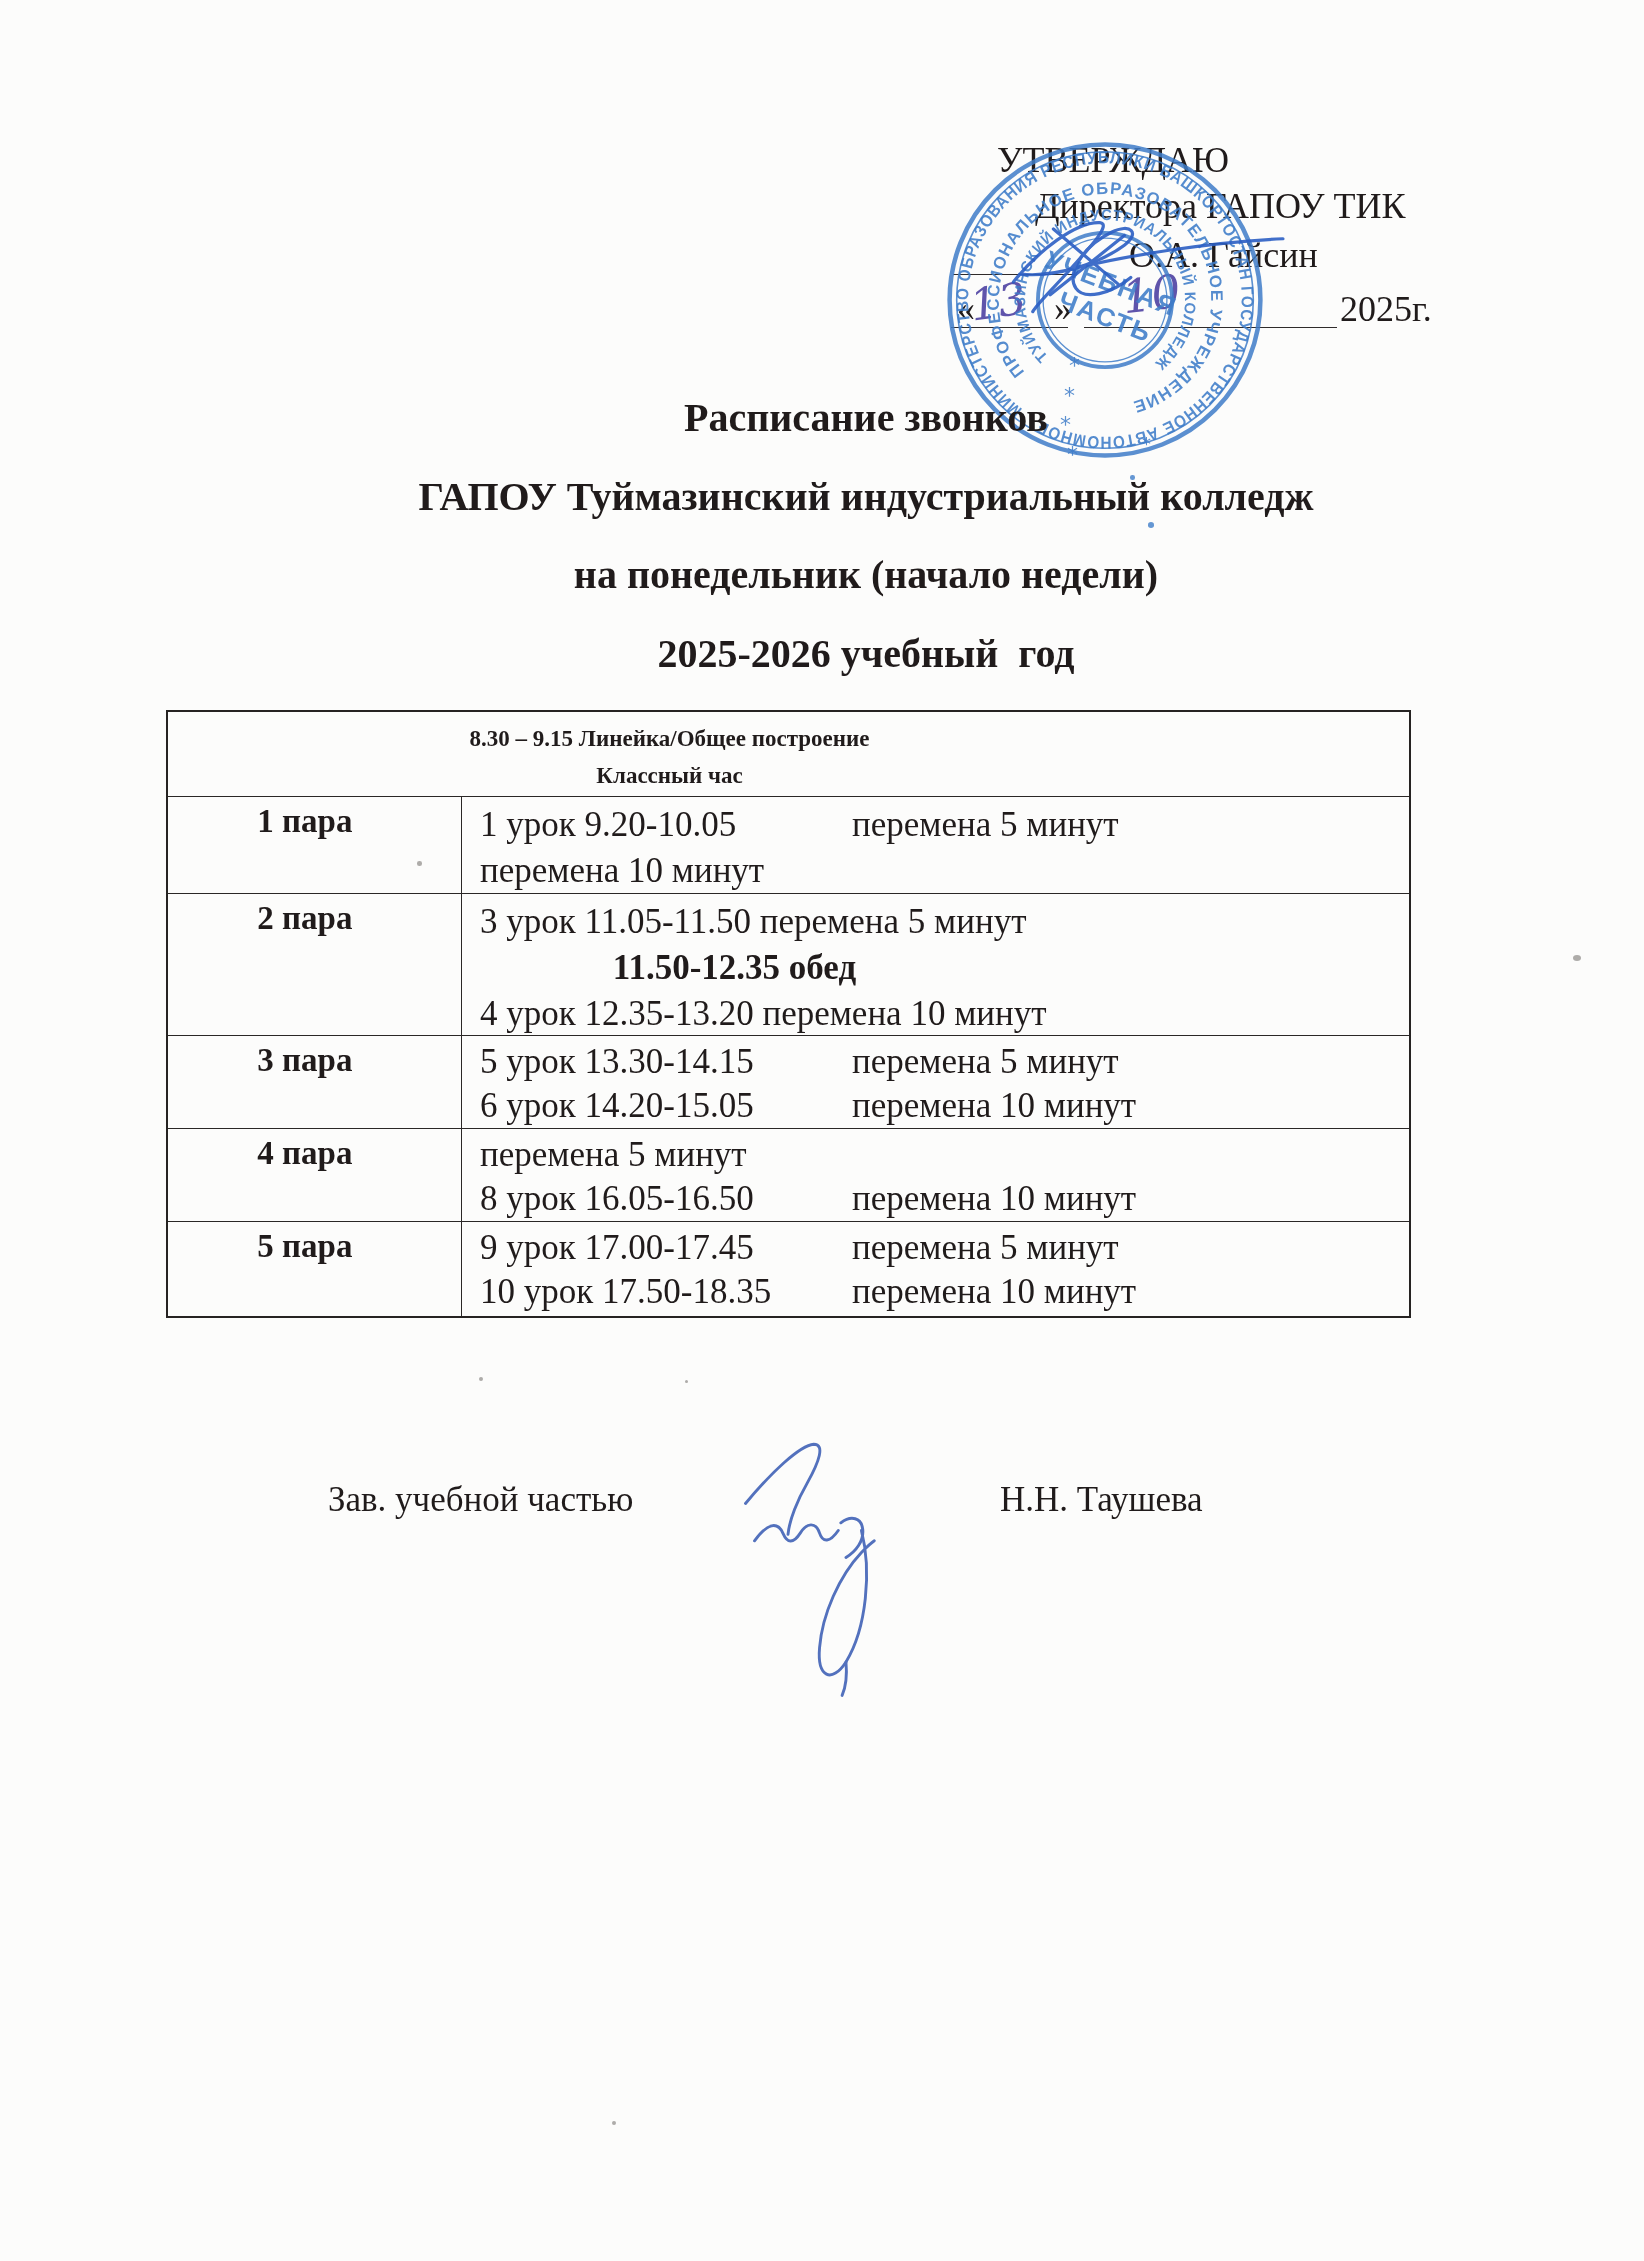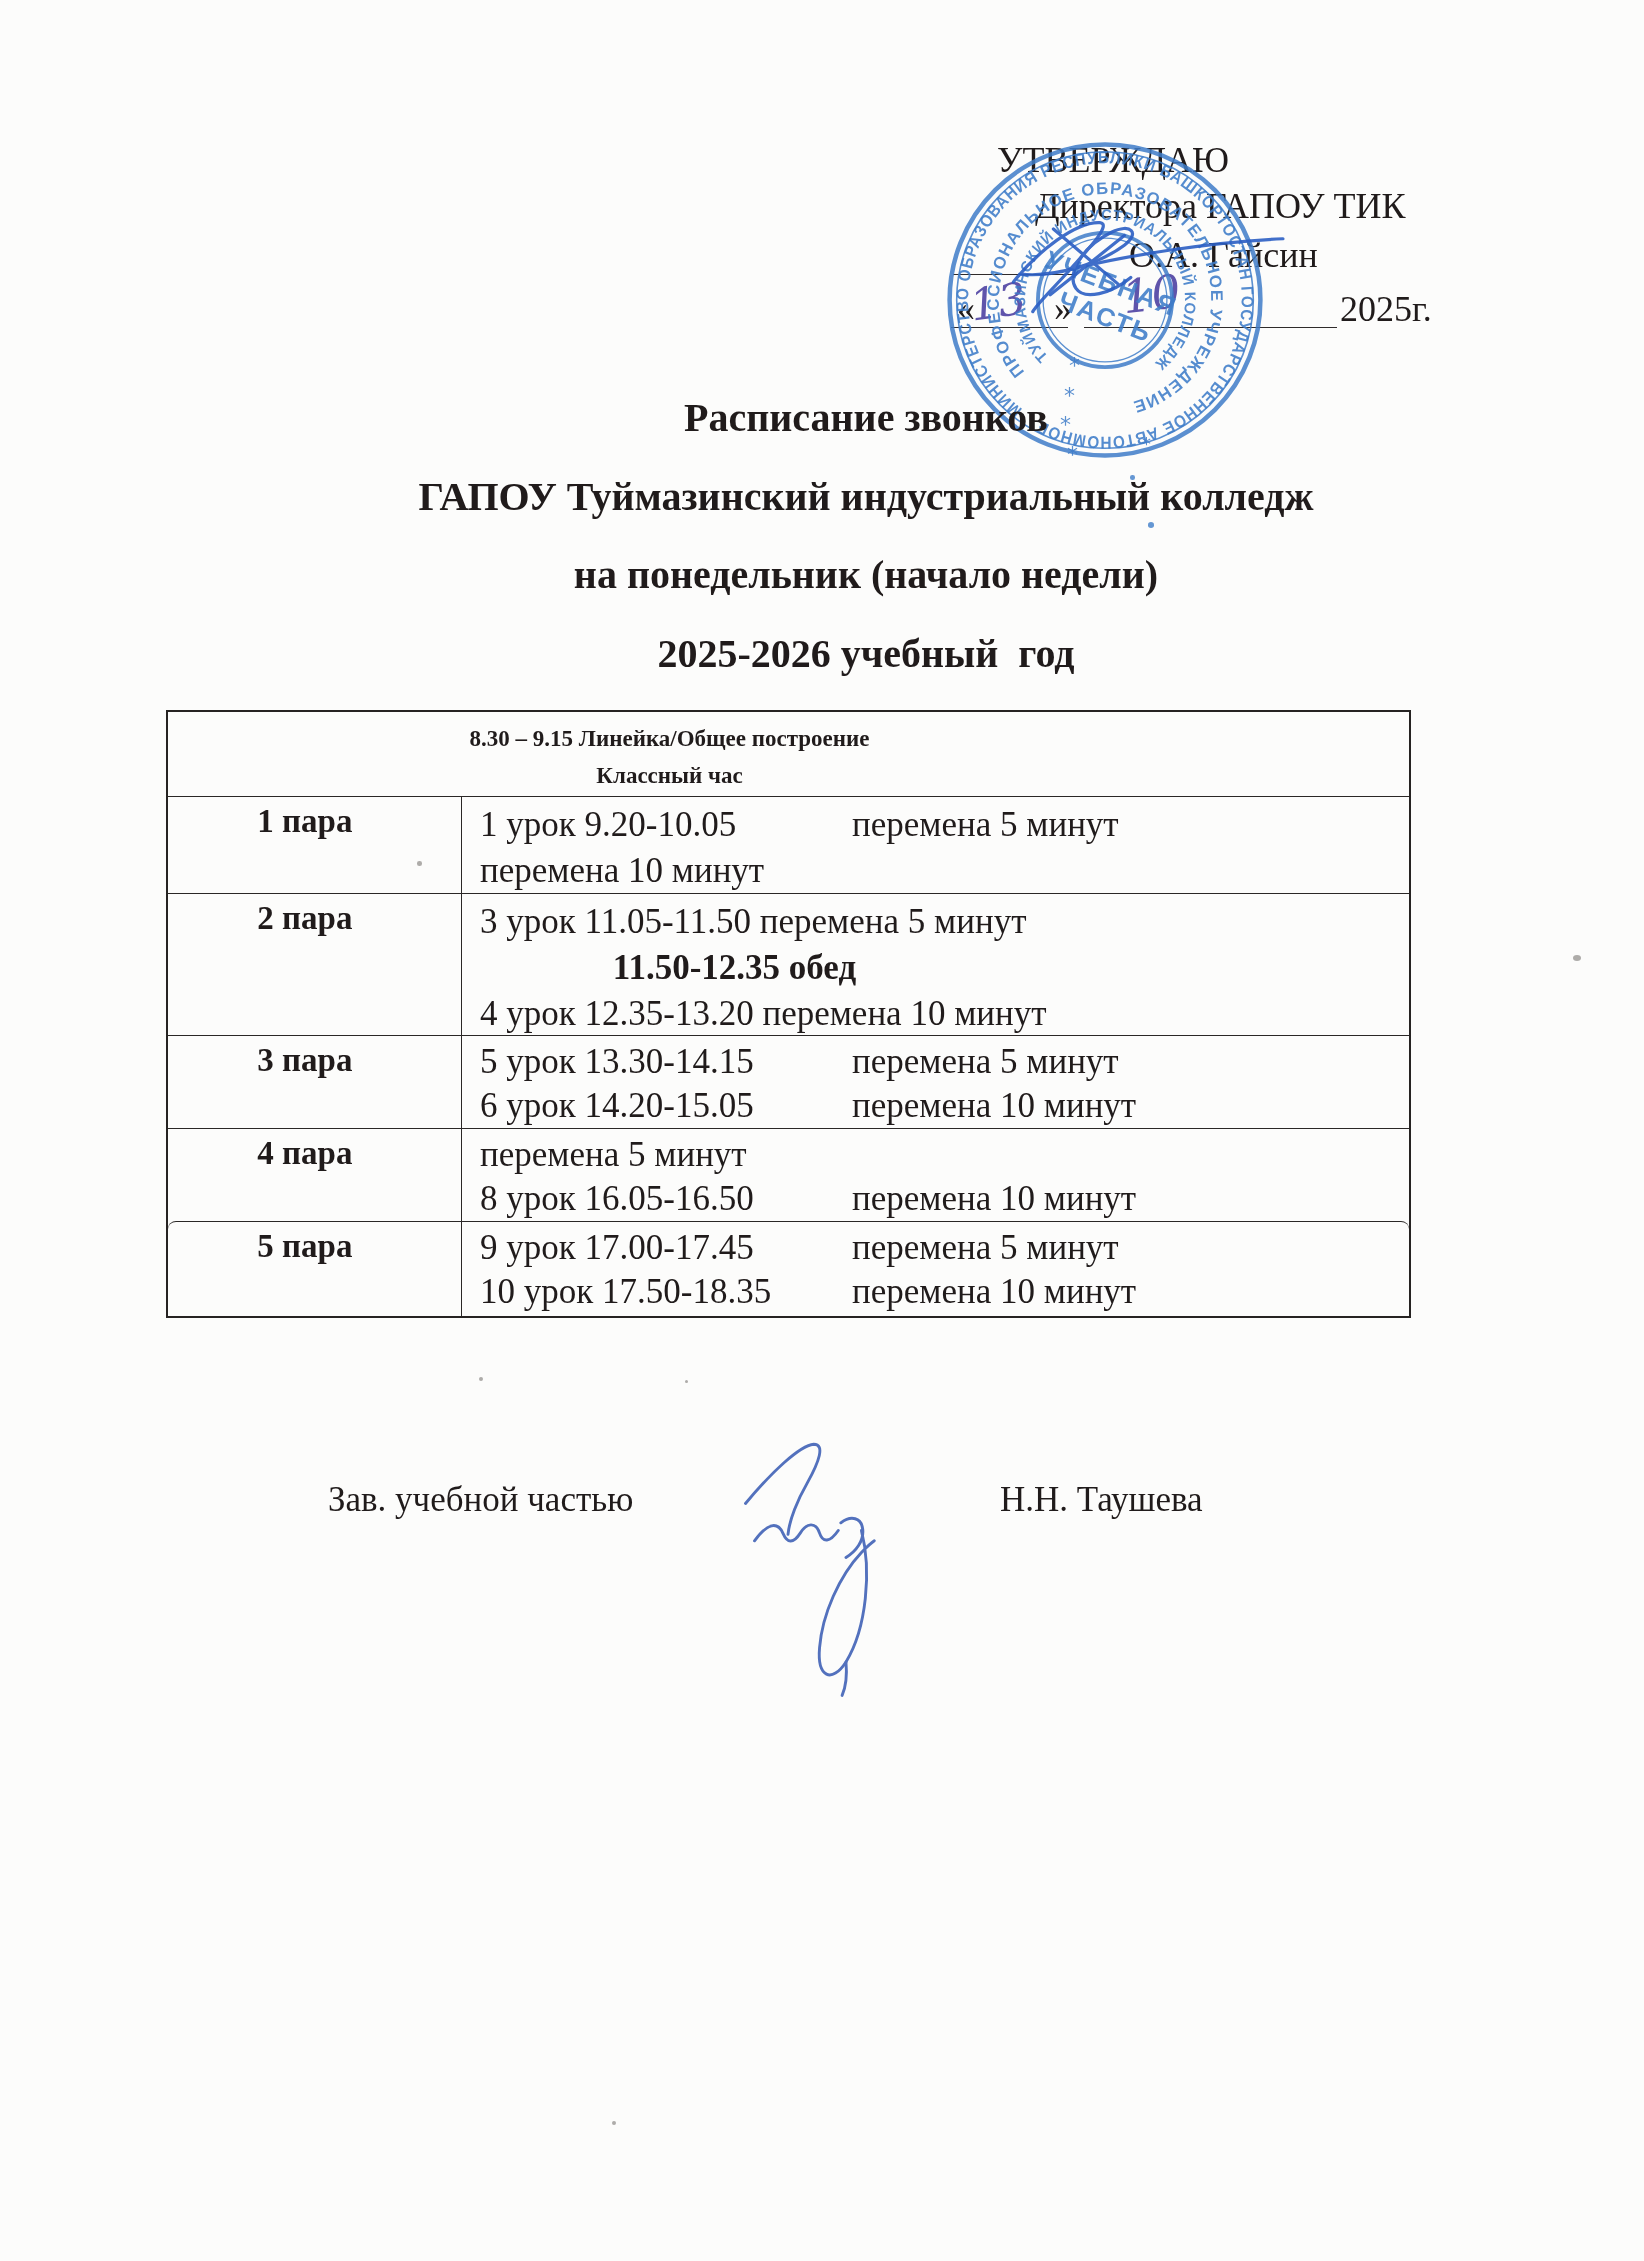--- a/index.html
+++ b/index.html
@@ -44,21 +44,21 @@
   .table {
     left:166px; top:710px; width:1245px; height:608px;
     border:2.6px solid #262322;
   }
   .thead {
     height:84px; padding:7.7px 238px 0 0;
     text-align:center; font-weight:bold; font-size:23px; line-height:37px;
   }
   .trow { display:flex; border-top:1.9px solid #2a2726; }
   .r1 { height:97px; } .r2 { height:142px; }
-  .r3 { height:93px; } .r4 { height:93px; } .r5 { height:95px;border-radius:8px; }
+  .r3 { height:93px; } .r4 { height:93px; } .r5 { height:95px; }
   .tlabel {
     width:294px; border-right:1.9px solid #2a2726;
     font-weight:bold; font-size:33px; text-align:center;
     padding:6.4px 19.3px 0 0;
   }
   .tbody2 { flex:1; padding:5.2px 0 0 18px; font-size:35px; line-height:46px; }
   .compact .tbody2 { line-height:44px; padding-top:3.9px; }
   .lline { display:flex; }
   .time { display:inline-block; width:372px; }
   .lunch { font-weight:bold; width:509px; text-align:center; }

